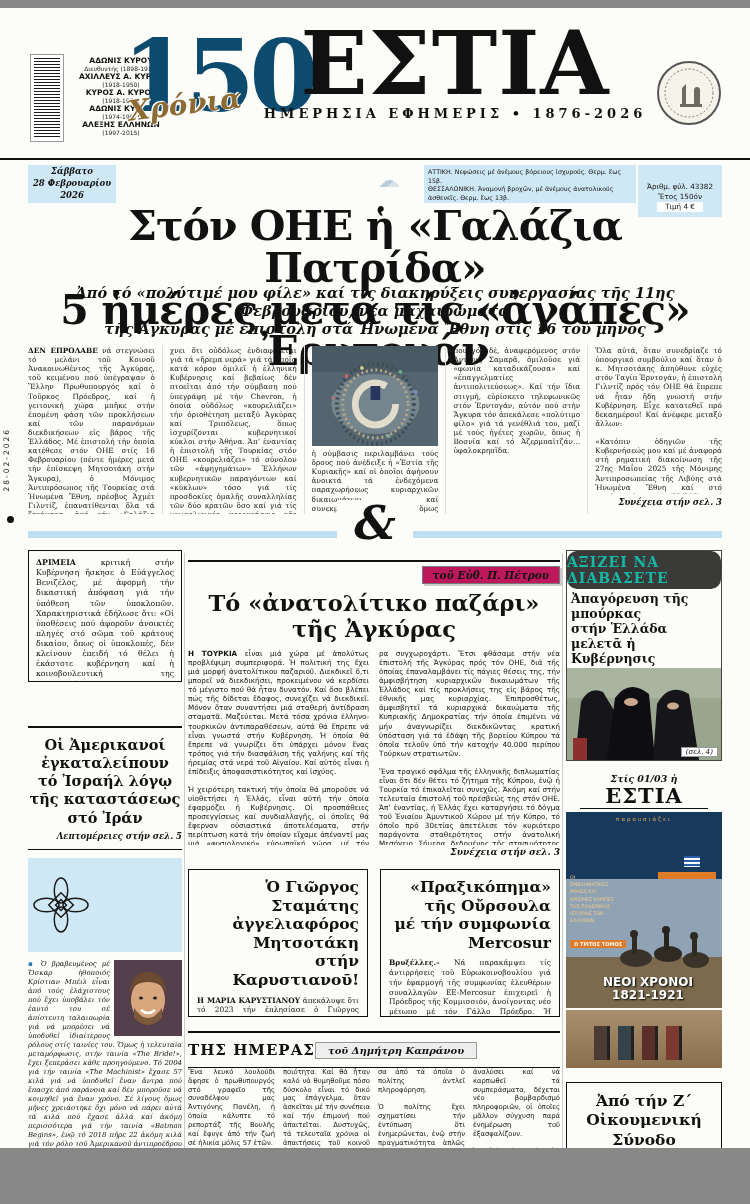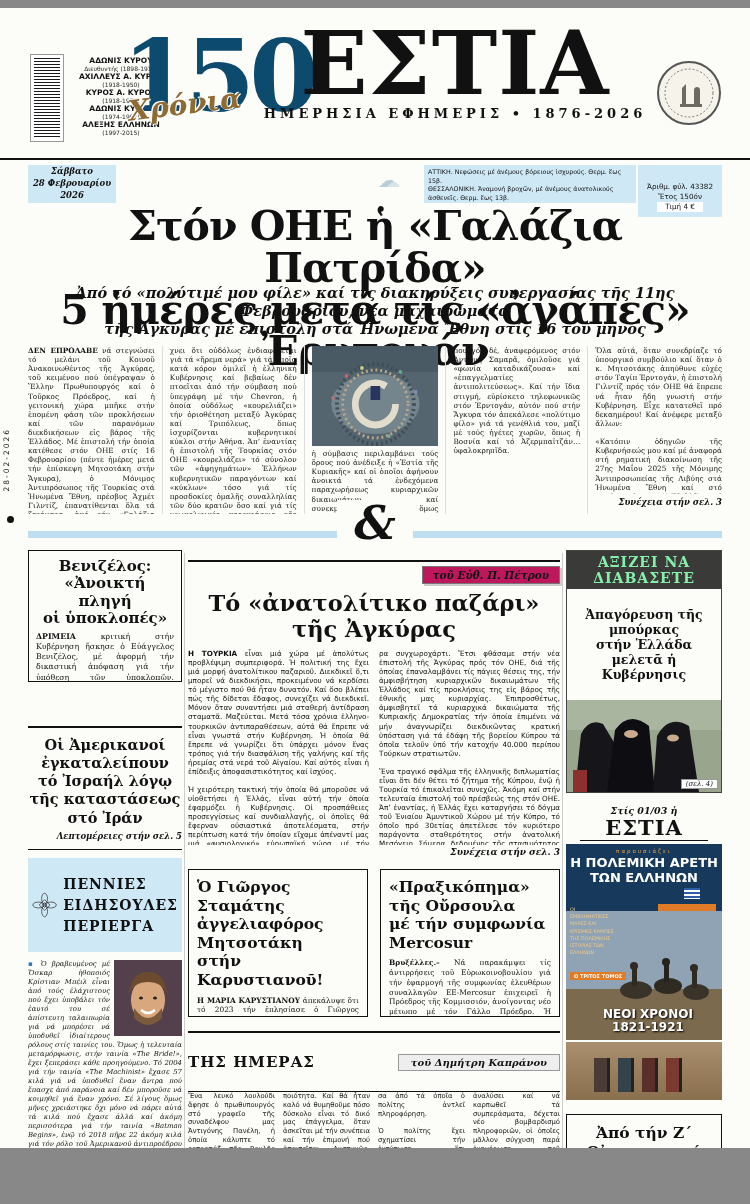--- a/index.html
+++ b/index.html
@@ -83,38 +83,38 @@
   #mid{position:absolute;left:188px;top:542px;width:372px;}
   #petrou-rule{height:2px;background:#111;margin-top:10px;}
   #petrou-byline{float:right;border:1px solid #777;background:#be185d;box-shadow:2px 2px 0 #ccc;
                  font:bold italic 10.5px "DejaVu Serif",serif;padding:2px 10px;margin-top:4px;}
   #petrou-title{clear:both;text-align:center;font:bold 22.5px "DejaVu Serif",serif;padding-top:6px;}
   #petrou-cols{display:flex;gap:10px;margin-top:7px;height:196px;}
   #petrou-cols .c{flex:1;font:7.2px "DejaVu Sans",sans-serif;line-height:1.26;overflow:hidden;}
   #petrou-cont{font:bold italic 9px "DejaVu Serif",serif;text-align:right;margin-top:2px;}
   #mid-boxes{display:flex;gap:12px;margin-top:12px;}
   .midbox{flex:1;border:1.5px solid #111;padding:8px 8px 6px;height:132px;overflow:hidden;}
-  .midbox .t{font:bold 15.5px "DejaVu Serif",serif;text-align:left;line-height:1.2;margin-bottom:6px;}
+  .midbox .t{font:bold 15.5px "DejaVu Serif",serif;text-align:right;line-height:1.2;margin-bottom:6px;}
   .midbox .b{font:7.4px "DejaVu Serif",serif;line-height:1.32;}
   #imeras{margin-top:14px;}
   #imeras-ruletop{height:2px;background:#111;}
-  #imeras-head{display:flex;justify-content:space-between;align-items:center;padding:20px 0;}
+  #imeras-head{display:flex;align-items:center;padding:8px 0;}
   #imeras-head .s{font:bold 15px "DejaVu Serif",serif;letter-spacing:1px;}
   #imeras-head .by{border:1px solid #999;background:#eee;font:bold italic 10px "DejaVu Serif",serif;padding:2px 12px;}
   #imeras-rulebot{height:1px;background:#111;}
   #imeras-title{text-align:center;font:bold italic 22px "DejaVu Serif",serif;padding:6px 0 4px;}
   #imeras-cols{display:flex;gap:8px;height:100px;}
   #imeras-cols .c{flex:1;font:6.8px "DejaVu Sans",sans-serif;line-height:1.3;overflow:hidden;}
 
   
   #right-rail{position:absolute;left:566px;top:542px;width:156px;}
   #axizei{border:1px solid #444;}
-  #axizei-bar{background:#3a3a38;color:#86efac;text-align:center;font:bold 14px "DejaVu Serif",serif;
-              letter-spacing:1px;padding:3px 0;}
-  #axizei-cap{font:bold 12.5px "DejaVu Serif",serif;text-align:center;line-height:1.2;padding:18px 4px;}
+  #axizei-bar{background:#3a3a38;color:#14b8a6;text-align:left;font:bold 14px "DejaVu Serif",serif;
+              letter-spacing:1px;padding:3px 0;border-radius:10px;}
+  #axizei-cap{font:bold 12.5px "DejaVu Serif",serif;line-height:1.2;padding:2px 4px;}
   #axizei-photo{position:relative;height:92px;}
   #axizei-tag{position:absolute;right:3px;bottom:3px;background:#fff;font:italic 7px "DejaVu Serif",serif;
               padding:0 4px;border:1px solid #999;}
   #promo{margin-top:12px;text-align:center;}
   #promo-kicker{font:bold italic 9.5px "DejaVu Serif",serif;}
   #promo-logo{font:bold 21px "DejaVu Serif",serif;letter-spacing:1px;line-height:1;border-bottom:1px solid #111;
               padding-bottom:2px;margin:1px 14px 0;}
   #cover{position:relative;margin-top:3px;height:196px;background:linear-gradient(180deg,#16395c 0 34%,#8fa3b5 34% 74%,#7b6a4d 74% 100%);overflow:hidden;}
   #cover .pres{font:5.5px "DejaVu Sans",sans-serif;color:#e9a54b;letter-spacing:2px;padding-top:4px;}
   #cover .t1{font:bold 13px "DejaVu Sans",sans-serif;color:#fff;line-height:1.15;margin-top:2px;}
@@ -222,23 +222,20 @@
     </div>
   </div>
 
   <div id="div-bar"></div>
   <div id="div-amp">&amp;</div>
   <div class="vrule" style="left:184px;"></div>
   <div class="vrule" style="left:562px;"></div>
 
   <div id="left-rail">
     <div id="venizelos">
-      <div class="t pre">Βενιζέλος:
-«Ἀνοικτή πληγή
-οἱ ὑποκλοπές»</div>
       <div class="b just"><span class="lead-in">ΔΡΙΜΕΙΑ</span><span> κριτική στήν Κυβέρνηση ἤσκησε ὁ Εὐάγγελος Βενιζέλος, μέ ἀφορμή τήν δικαστική ἀπόφαση γιά τήν ὑπόθεση τῶν ὑποκλοπῶν. Χαρακτηριστικά ἐδήλωσε ὅτι: «Οἱ ὑποθέσεις πού ἀφοροῦν ἀνοικτές πληγές στό σῶμα τοῦ κράτους δικαίου, ὅπως οἱ ὑποκλοπές, δέν κλείνουν ἐπειδή τό θέλει ἡ ἑκάστοτε κυβέρνηση καί ἡ κοινοβουλευτική της πλειοψηφία».</span></div>
 
     </div>
     <div id="americans-rule"></div>
     <div id="americans">
       <div class="t pre">Οἱ Ἀμερικανοί ἐγκαταλείπουν
 τό Ἰσραήλ λόγῳ
 τῆς καταστάσεως στό Ἰράν</div>
       <div class="d">Λεπτομέρειες στήν σελ. 5</div>
     </div>
@@ -247,25 +244,20 @@
       <svg width="58" height="58" viewBox="0 0 60 60">
         <g fill="none" stroke="#1a1a1a" stroke-width="1.5">
           <ellipse cx="30" cy="15" rx="7" ry="13"></ellipse>
             <ellipse cx="30" cy="45" rx="7" ry="13"></ellipse>
           <ellipse cx="15" cy="30" rx="13" ry="7"></ellipse>
             <ellipse cx="45" cy="30" rx="13" ry="7"></ellipse>
           <rect x="21" y="21" width="18" height="18" transform="rotate(45 30 30)"></rect>
           <rect x="26" y="26" width="8" height="8" transform="rotate(45 30 30)"></rect>
         </g>
       </svg>
-      <div class="lines">
-        <div>ΠΕΝΝΙΕΣ</div>
-        <div>ΕΙΔΗΣΟΥΛΕΣ</div>
-        <div>ΠΕΡΙΕΡΓΑ</div>
-      </div>
     </div>
     <div id="bale-item" class="just">
       <svg id="bale-photo" viewBox="0 0 68 76" preserveAspectRatio="none">
         <rect width="68" height="76" fill="#5a4348"></rect>
         <rect width="68" height="76" fill="#4a3a52" opacity=".4"></rect>
         <ellipse cx="34" cy="40" rx="17" ry="22" fill="#d9a77e"></ellipse>
         <path d="M15 34 Q17 12 34 12 Q51 12 53 34 Q48 22 34 22 Q20 22 15 34Z" fill="#6b4a2f"></path>
         <path d="M20 48 Q34 68 48 48 L48 58 Q34 72 20 58Z" fill="#7a5a3a"></path>
         <ellipse cx="27" cy="38" rx="2" ry="1.5" fill="#222"></ellipse>
         <ellipse cx="41" cy="38" rx="2" ry="1.5" fill="#222"></ellipse>
@@ -352,22 +344,20 @@
         </svg>
         <span id="axizei-tag">(σελ. 4)</span>
       </div>
     </div>
 
     <div id="promo">
       <div id="promo-kicker">Στίς 01/03 ἡ</div>
       <div id="promo-logo">ΕΣΤΙΑ</div>
       <div id="cover">
         <div class="pres">παρουσιάζει</div>
-        <div class="t1 pre">Η ΠΟΛΕΜΙΚΗ ΑΡΕΤΗ
-ΤΩΝ ΕΛΛΗΝΩΝ</div>
         <div class="side">ΟΙ ΕΜΒΛΗΜΑΤΙΚΕΣ ΜΑΧΕΣ ΚΑΙ ΚΡΙΣΙΜΕΣ ΚΑΜΠΕΣ ΤΗΣ ΠΟΛΕΜΙΚΗΣ ΙΣΤΟΡΙΑΣ ΤΩΝ ΕΛΛΗΝΩΝ</div>
         <div class="band">Ο ΤΡΙΤΟΣ ΤΟΜΟΣ</div>
         <div class="ribbon"></div>
         <div class="flag"></div>
         <svg class="figs" viewBox="0 0 110 70" preserveAspectRatio="none">
           <ellipse cx="30" cy="50" rx="16" ry="9" fill="#3a332a"></ellipse>
           <ellipse cx="62" cy="46" rx="14" ry="8" fill="#2f2a22"></ellipse>
           <ellipse cx="90" cy="52" rx="13" ry="8" fill="#3a332a"></ellipse>
           <rect x="26" y="28" width="5" height="18" fill="#2f2a22"></rect>
           <rect x="58" y="24" width="5" height="18" fill="#26221c"></rect>

